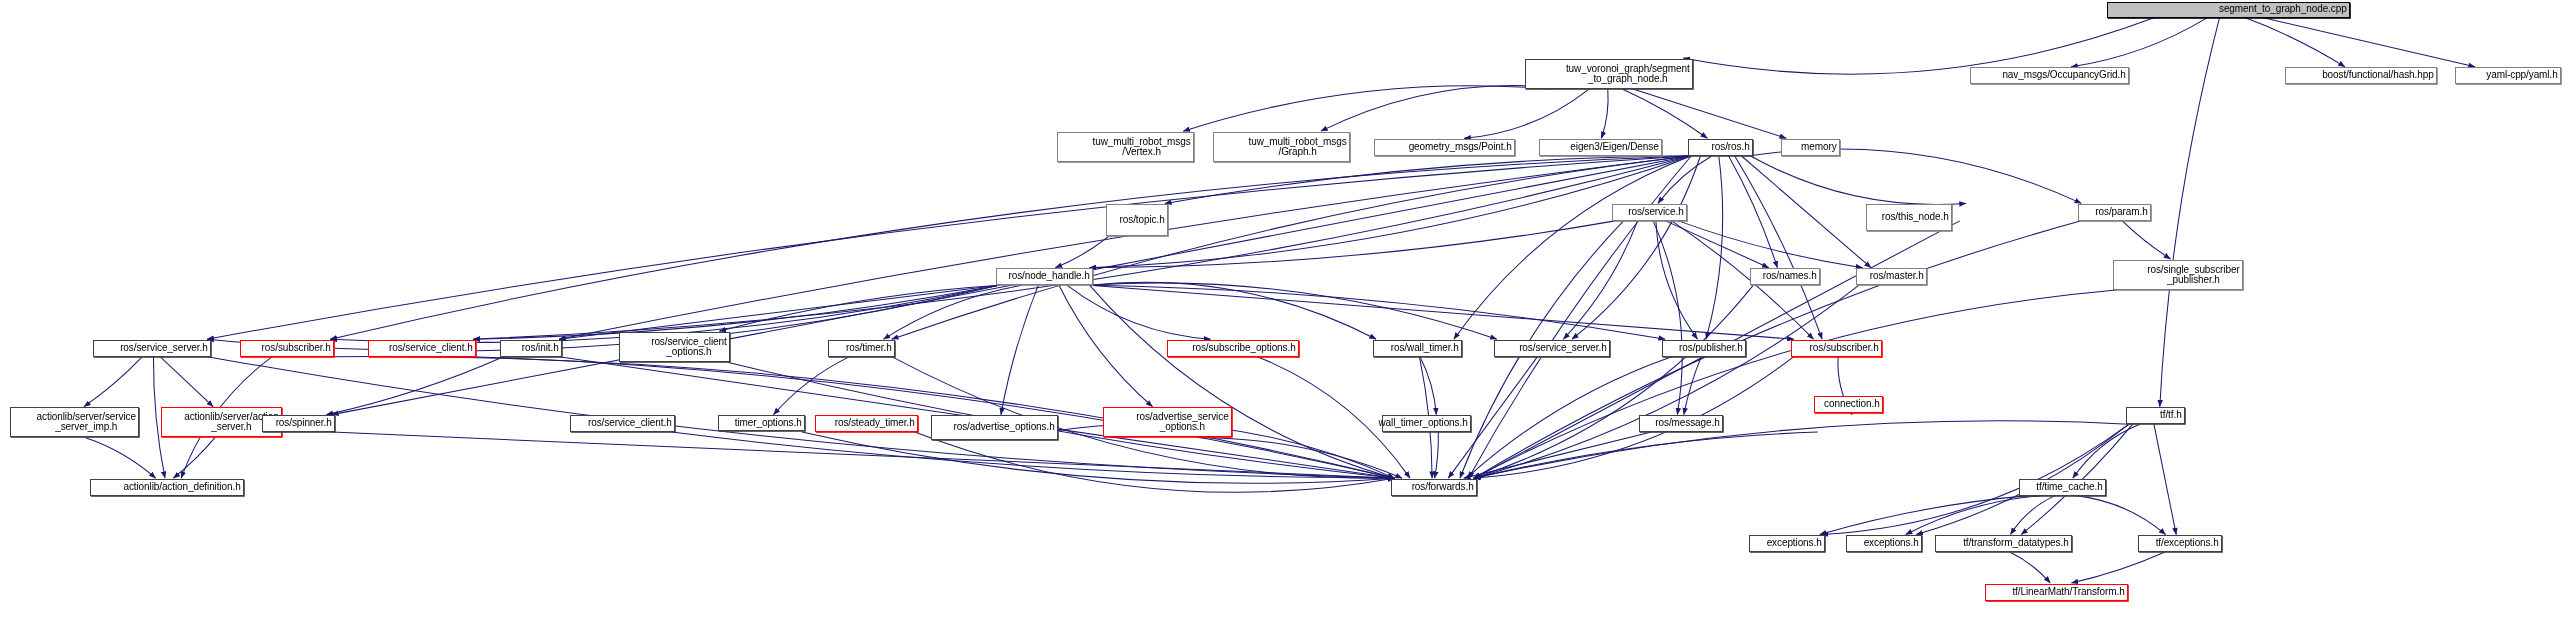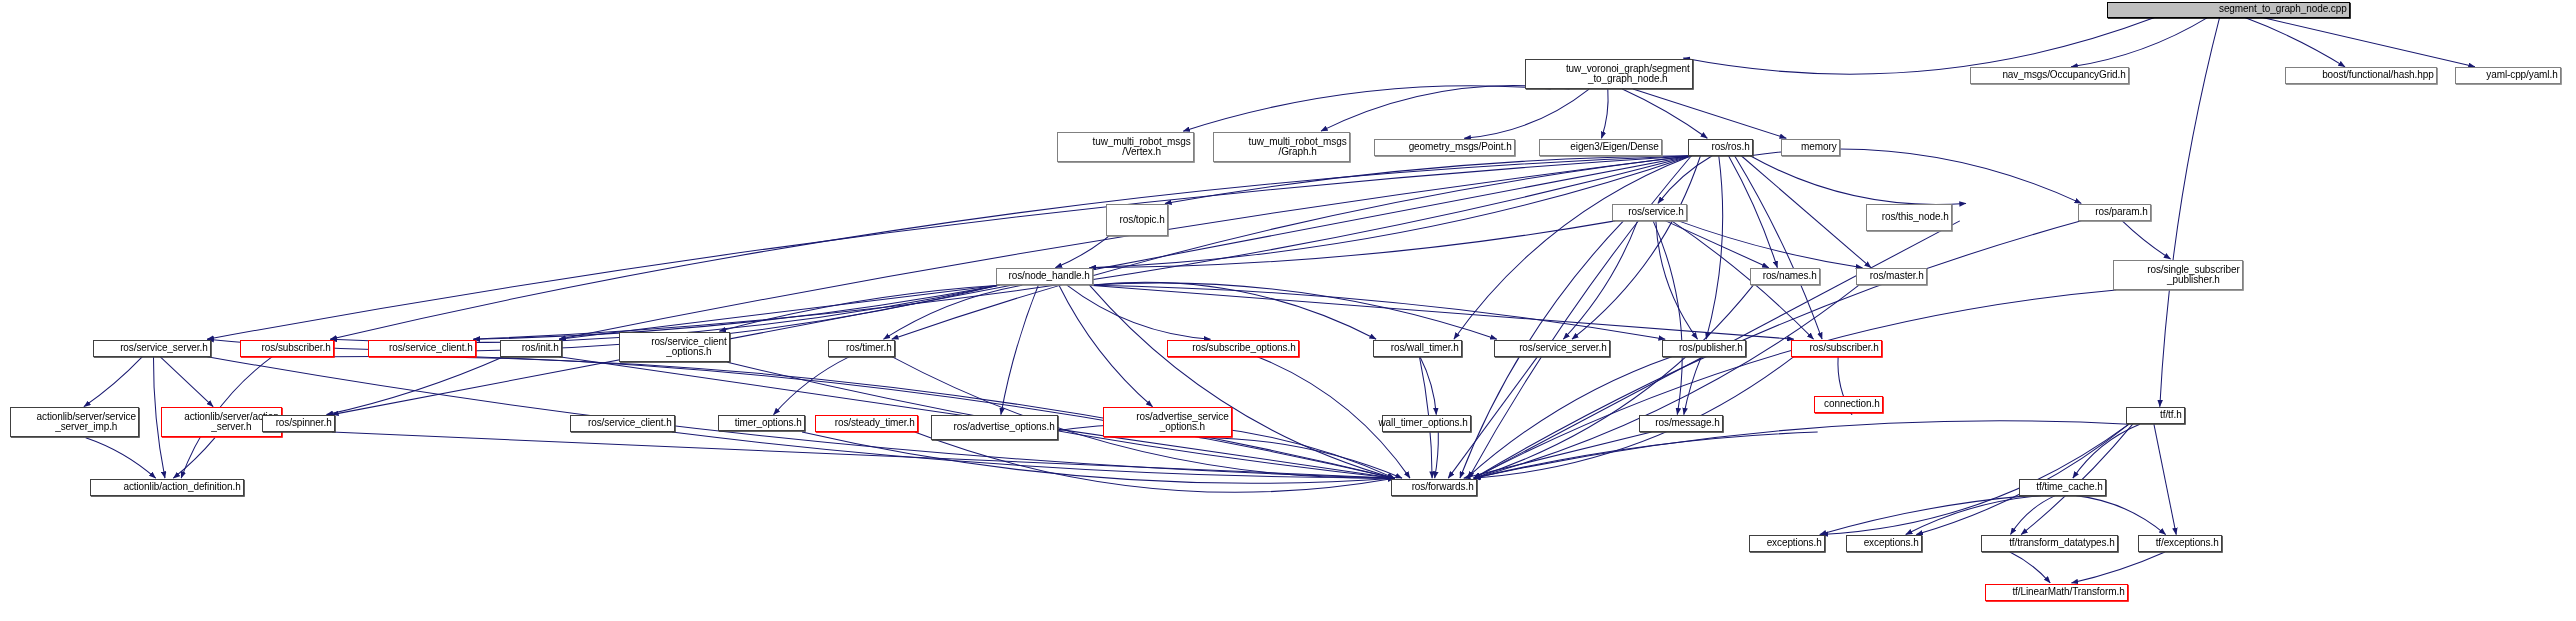--- a/index.html
+++ b/index.html
@@ -220,18 +220,18 @@
 _options.h</span></div>
       <div class="graph-node thick" style="left: 1382px; top: 415px; width: 89px; height: 16.7px;"><span class="node-label">wall_timer_options.h</span></div>
       <div class="graph-node thick" style="left: 1639px; top: 415px; width: 84px; height: 16.7px;"><span class="node-label">ros/message.h</span></div>
       <div class="graph-node red" style="left: 1814px; top: 396px; width: 69px; height: 16.7px;"><span class="node-label">connection.h</span></div>
       <div class="graph-node thick" style="left: 2126px; top: 407px; width: 59px; height: 16.7px;"><span class="node-label">tf/tf.h</span></div>
       <div class="graph-node thick" style="left: 90px; top: 479px; width: 154px; height: 16.7px;"><span class="node-label">actionlib/action_definition.h</span></div>
       <div class="graph-node thick" style="left: 1391px; top: 479px; width: 86px; height: 16.7px;"><span class="node-label">ros/forwards.h</span></div>
       <div class="graph-node thick" style="left: 2019px; top: 479px; width: 87px; height: 16.7px;"><span class="node-label">tf/time_cache.h</span></div>
       <div class="graph-node thick" style="left: 1749px; top: 535px; width: 76px; height: 16.7px;"><span class="node-label">exceptions.h</span></div>
       <div class="graph-node thick" style="left: 1846px; top: 535px; width: 76px; height: 16.7px;"><span class="node-label">exceptions.h</span></div>
-      <div class="graph-node thick" style="left: 1981px; top: 535px; width: 137px; height: 16.7px;"><span class="node-label">tf/transform_datatypes.h</span></div>
+      <div class="graph-node thick" style="left: 1935px; top: 535px; width: 137px; height: 16.7px;"><span class="node-label">tf/transform_datatypes.h</span></div>
       <div class="graph-node thick" style="left: 2138px; top: 535px; width: 84px; height: 16.7px;"><span class="node-label">tf/exceptions.h</span></div>
       <div class="graph-node red" style="left: 1985px; top: 584px; width: 143px; height: 16.7px;"><span class="node-label">tf/LinearMath/Transform.h</span></div>
     </div>
 </div>
 
 
 </body></html>

